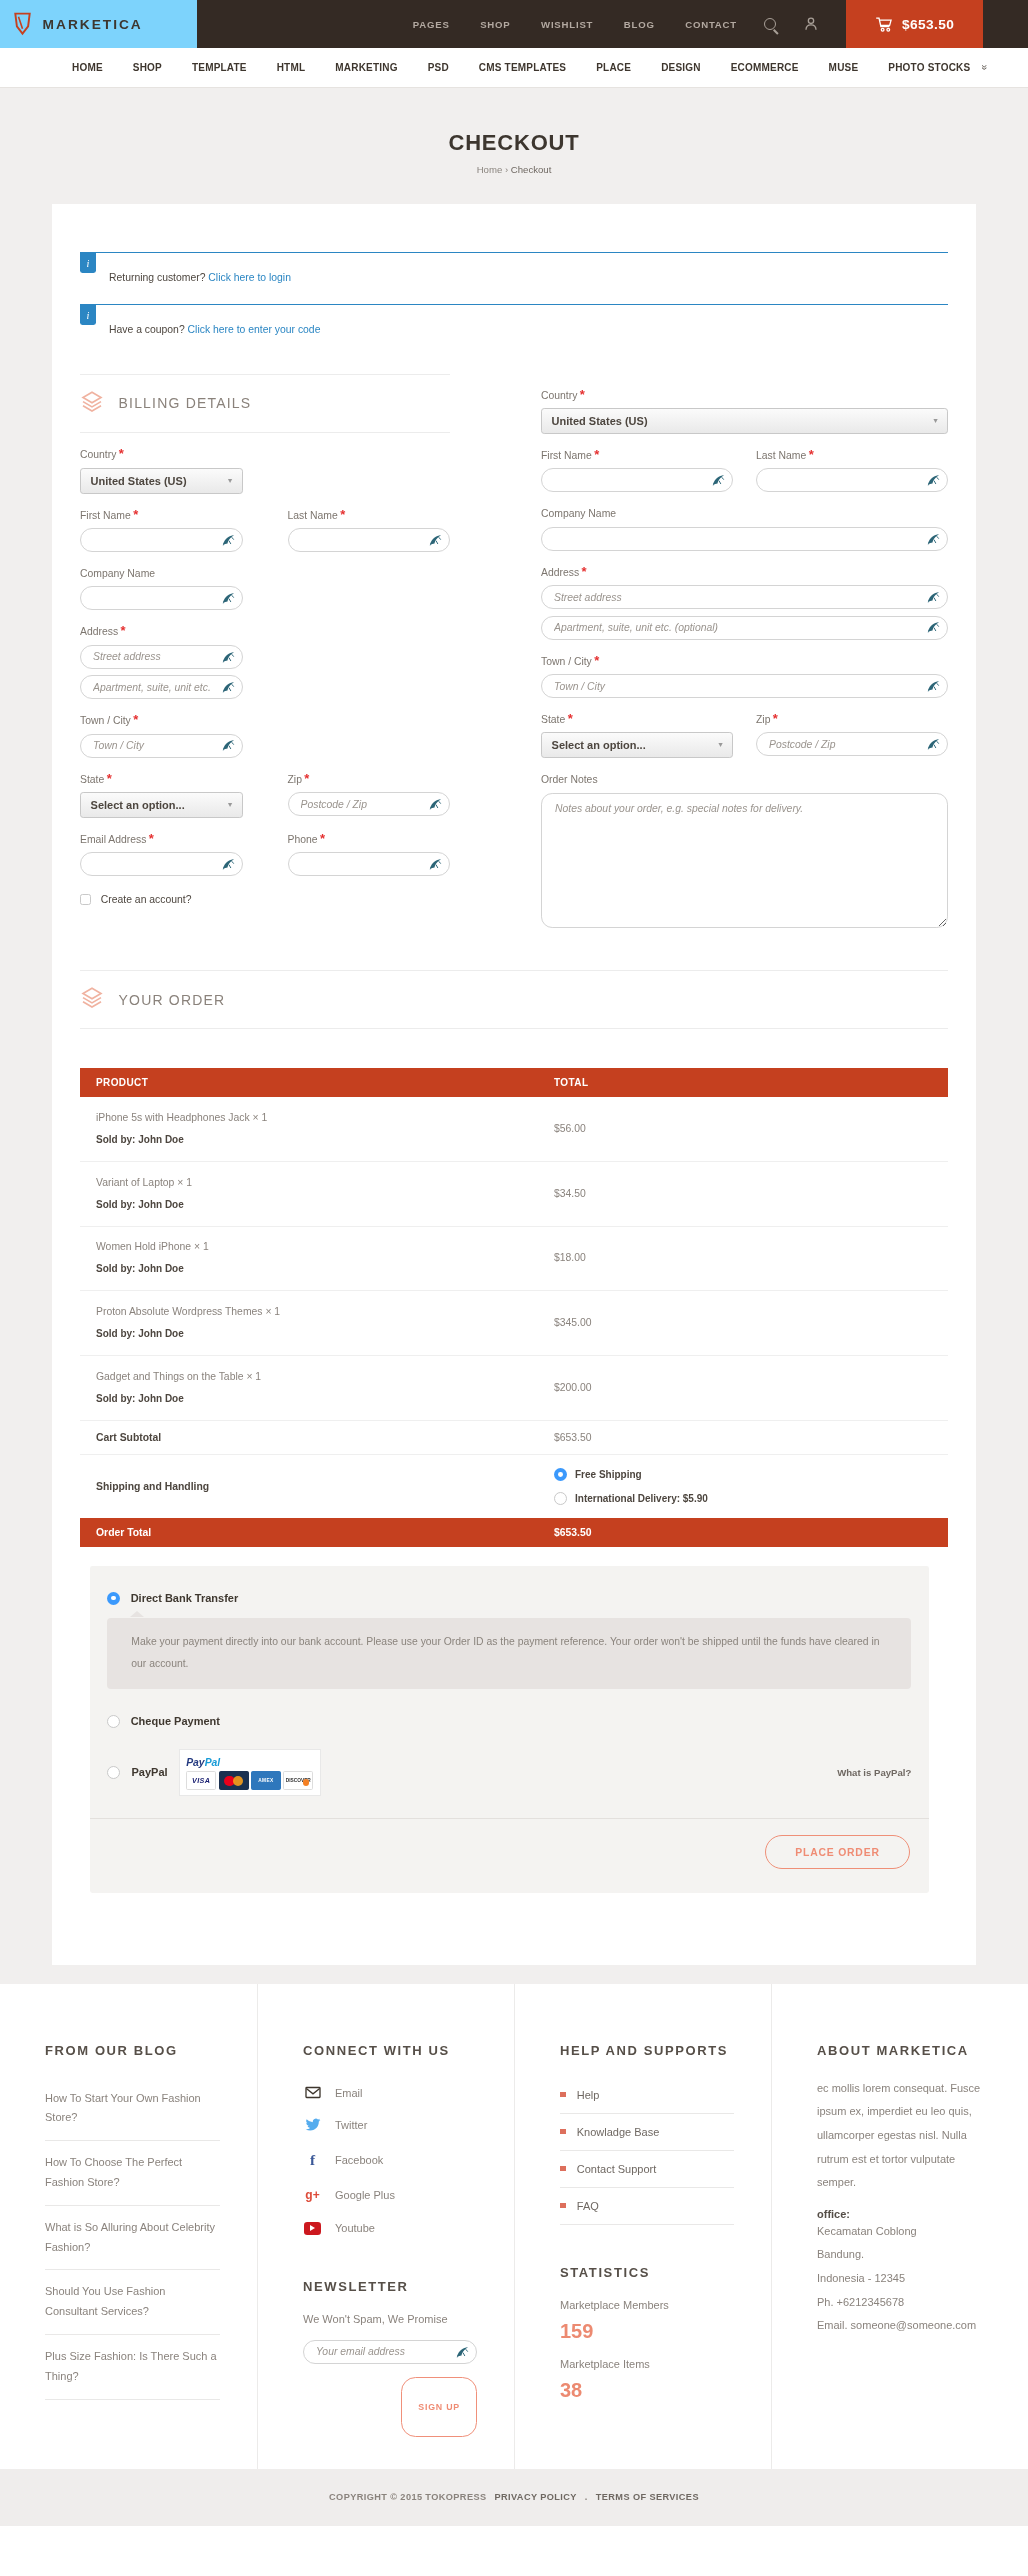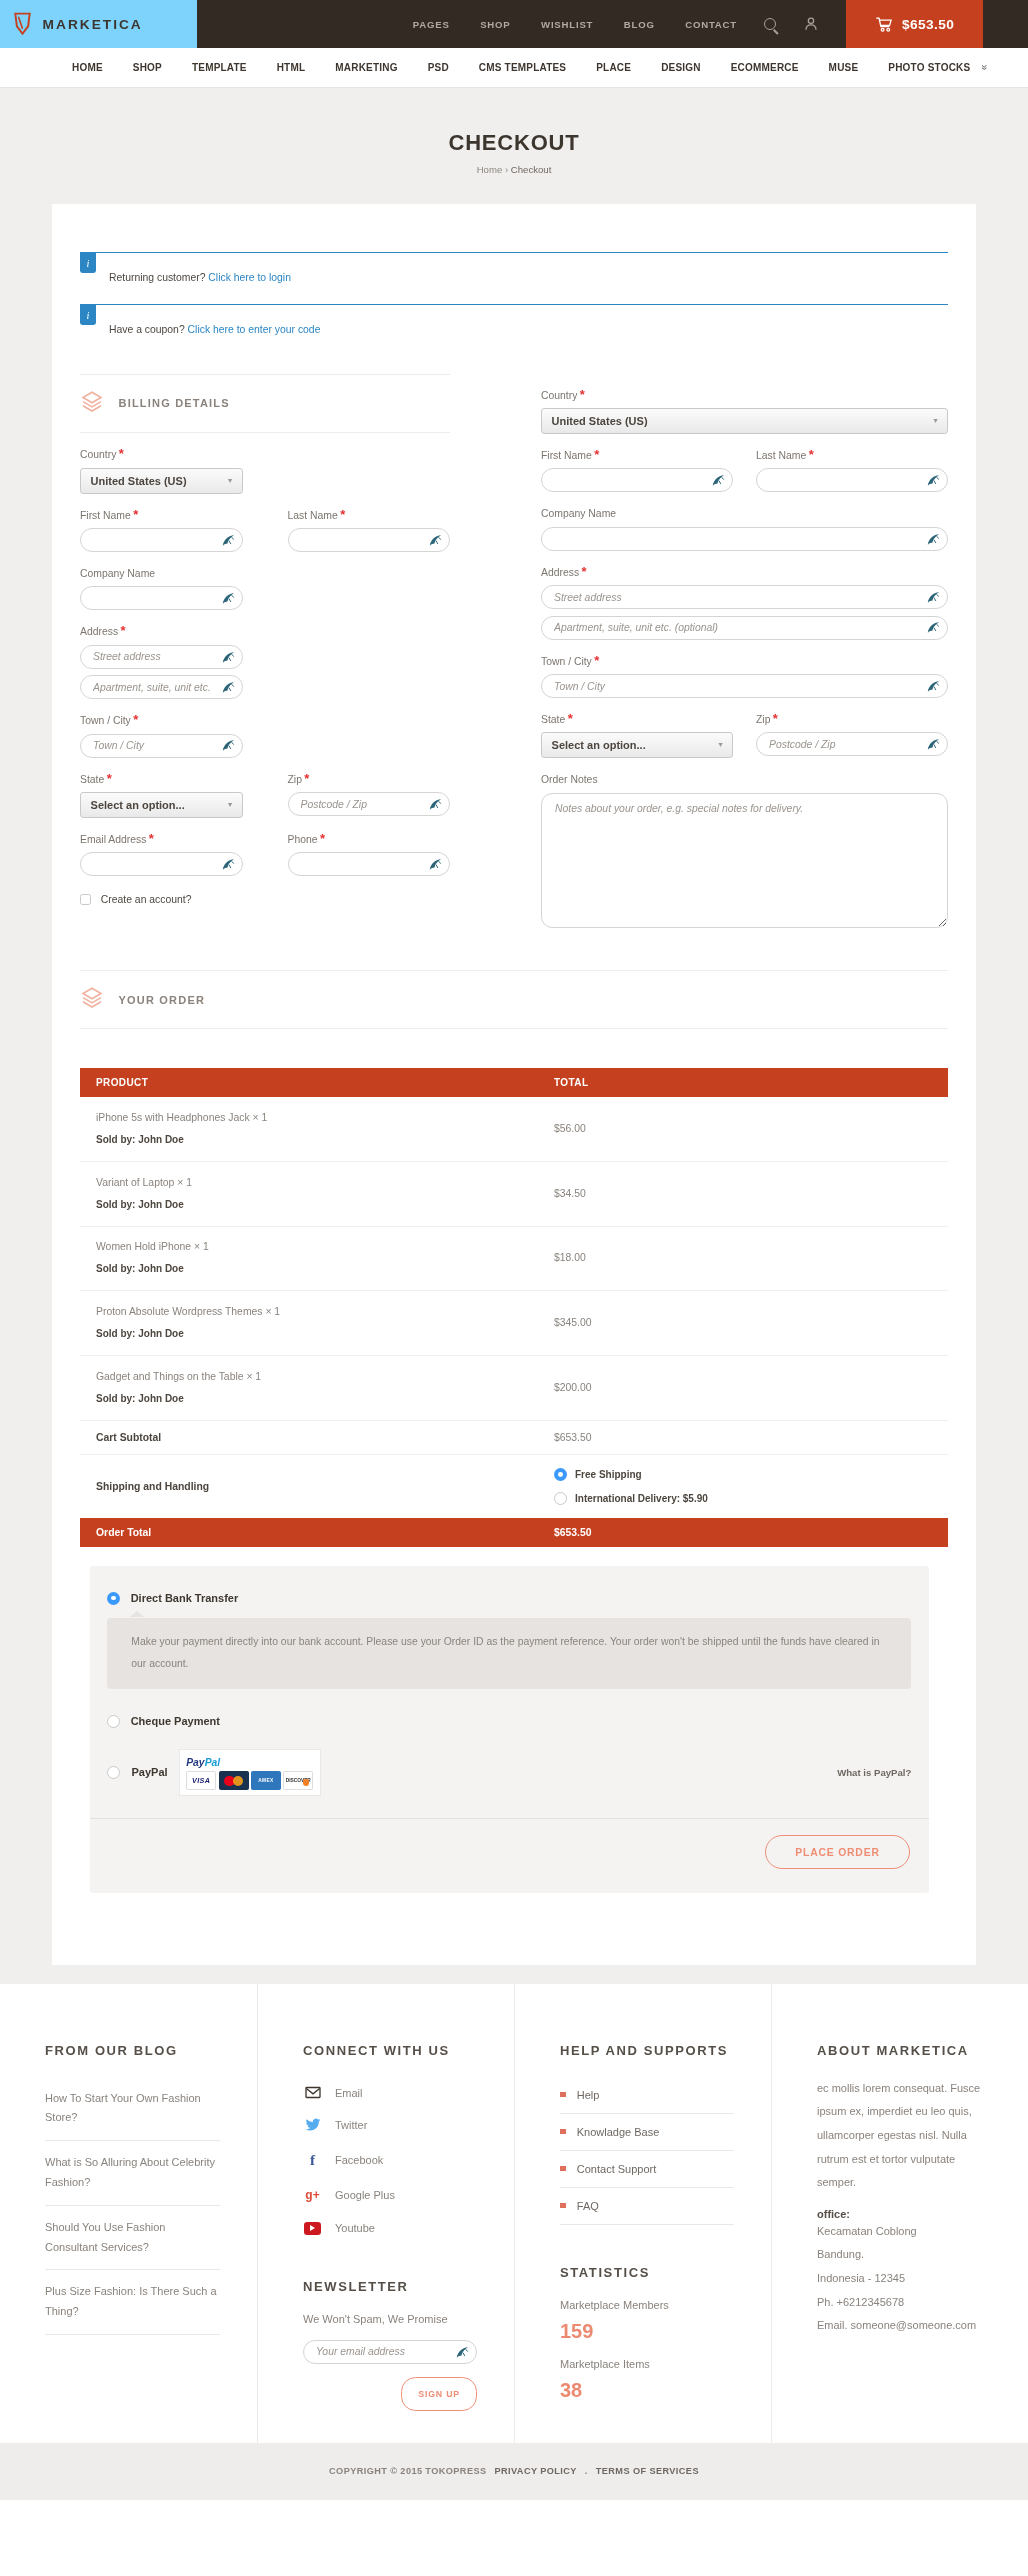--- a/index.html
+++ b/index.html
@@ -36,21 +36,21 @@
 
   .notice{border-top:1.6px solid #2b86c3;position:relative;padding:19px 0 21px;}
   .info-tab{position:absolute;left:0;top:0;width:16px;height:20px;background:#2b86c3;border-radius:0 0 2.4px 2.4px;color:#fff;font-style:italic;font-family:"Liberation Serif",serif;font-size:10.4px;display:flex;align-items:center;justify-content:center;}
   .notice-text{display:block;padding-left:29px;font-size:10.4px;color:#4d463f;}
   .notice-text a{color:#2b86c3;}
 
   .cols{display:flex;justify-content:space-between;margin-top:17.7px;}
   .col-l{width:370px;flex:none;}
   .col-r{width:407px;flex:none;}
   .sec-head{display:flex;align-items:center;gap:14.5px;border-top:0.8px solid #ececec;border-bottom:0.8px solid #ececec;padding:15.3px 0;}
-  .sec-title{font-size:11px;font-weight:bold;letter-spacing:1.2px;color:#8a827b;}
+  .sec-title{font-size:14px;font-weight:normal;letter-spacing:1.2px;color:#8a827b;}
 
   .f{margin-top:13px;}
   .flabel{font-size:10.4px;color:#7c756e;}
   .req{color:#e53030;font-weight:bold;margin-left:2.4px;}
   .grid2{display:grid;grid-template-columns:1fr 1fr;column-gap:45px;}
   .grid2n{display:grid;grid-template-columns:1fr 1fr;column-gap:23px;}
   .iw{position:relative;margin-top:6.4px;}
   .inp{width:100%;height:24px;border:0.8px solid #d4d4d4;border-radius:13px;padding:0 24px 0 12px;font-size:10.4px;color:#555;outline:none;font-family:"Liberation Sans",sans-serif;}
   .inp::placeholder{font-style:italic;color:#9a948e;}
   .dash-slot{position:absolute;right:7.2px;top:4.8px;width:14.5px;height:14.5px;cursor:pointer;}
@@ -119,21 +119,21 @@
   .soc-row{display:flex;align-items:center;gap:13px;padding:9.6px 0;cursor:pointer;}
   .soc-label{font-size:11px;color:#8a837d;}
   .soc-ico{width:19px;display:flex;justify-content:center;align-items:center;}
   .fb-f{font-family:"Liberation Serif",serif;font-weight:bold;font-size:15.3px;color:#3b5998;}
   .gp{font-weight:bold;font-size:12px;color:#dd4b39;}
   .yt{width:17.7px;height:13px;background:#cc181e;border-radius:3.2px;position:relative;}
   .yt::after{content:"";position:absolute;left:6.4px;top:3.2px;border-left:5.6px solid #fff;border-top:3.2px solid transparent;border-bottom:3.2px solid transparent;}
   .nl-title{margin-top:35px;}
   .nl-tag{font-size:11px;color:#8a837d;margin-bottom:14.5px;}
   .signup-row{display:flex;justify-content:flex-end;margin-top:13px;}
-  .btn-signup{background:transparent;border:1.6px solid #f0907a;border-radius:14.5px;color:#ef8c74;font-size:8.8px;font-weight:bold;letter-spacing:0.8px;padding:11px 16px;cursor:pointer;font-family:"Liberation Sans",sans-serif;}
+  .btn-signup{background:transparent;border:1.6px solid #f0907a;border-radius:14.5px;color:#ef8c74;font-size:8.8px;font-weight:bold;letter-spacing:0.8px;padding:24px 16px;cursor:pointer;font-family:"Liberation Sans",sans-serif;}
   .help-row{display:flex;align-items:center;gap:11.2px;padding:12px 0;border-bottom:0.8px solid #e9e8e7;cursor:pointer;}
   .sq{width:5.6px;height:5.6px;background:#dd6f5c;flex:none;}
   .help-label{font-size:11px;color:#6f6862;}
   .stats-title{margin-top:40px;}
   .stat-label{font-size:11px;color:#8a837d;margin-top:14.5px;}
   .stat-num{font-size:20px;font-weight:bold;color:#ec8a71;margin-top:9.6px;}
   .about-p{font-size:11px;color:#8a837d;line-height:2.15;margin:0;}
   .office{font-size:11px;font-weight:bold;color:#564f48;margin-top:13px;}
   .addr{font-size:11px;color:#8a837d;line-height:2.15;}
   .copybar{height:57px;background:#efedec;display:flex;align-items:center;justify-content:center;gap:8px;font-size:9.2px;font-weight:bold;letter-spacing:0.4px;color:#8a837d;}
@@ -568,20 +568,21 @@
         <button class="btn-place">PLACE ORDER</button>
       </div>
     </div>
   </div>
 </div>
 
 <footer class="site-foot">
   <div class="fcol">
     <h4 class="ftitle">FROM OUR BLOG</h4>
     <div class="blog-item">How To Start Your Own Fashion Store?</div>
+    <div class="blog-item">How To Choose The Perfect Fashion Store?</div>
     <div class="blog-item">What is So Alluring About Celebrity Fashion?</div>
     <div class="blog-item">Should You Use Fashion Consultant Services?</div>
     <div class="blog-item">Plus Size Fashion: Is There Such a Thing?</div>
   </div>
 
   <div class="fcol">
     <h4 class="ftitle">CONNECT WITH US</h4>
     <div class="soc-row">
       <span class="soc-ico">
         <svg width="16" height="13" viewBox="0 0 24 18" fill="none" stroke="#3e362e" stroke-width="2">

